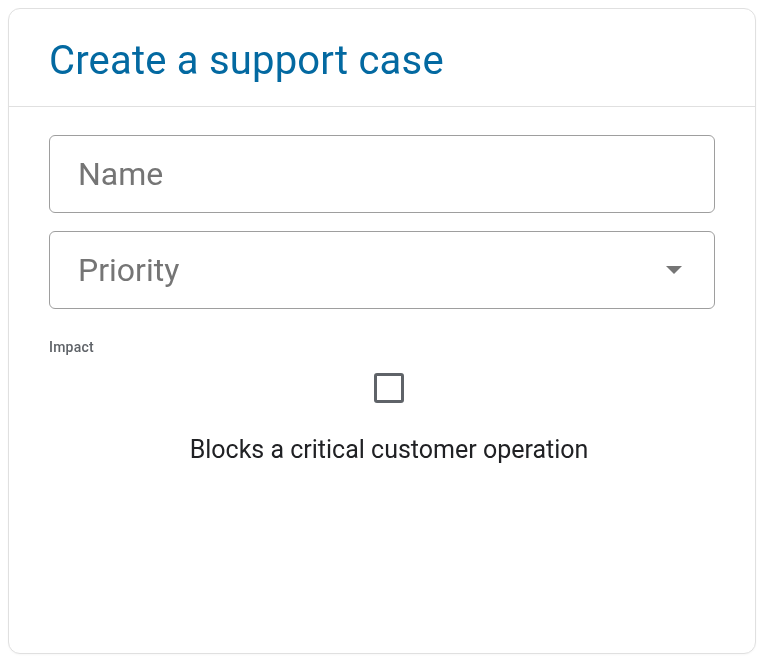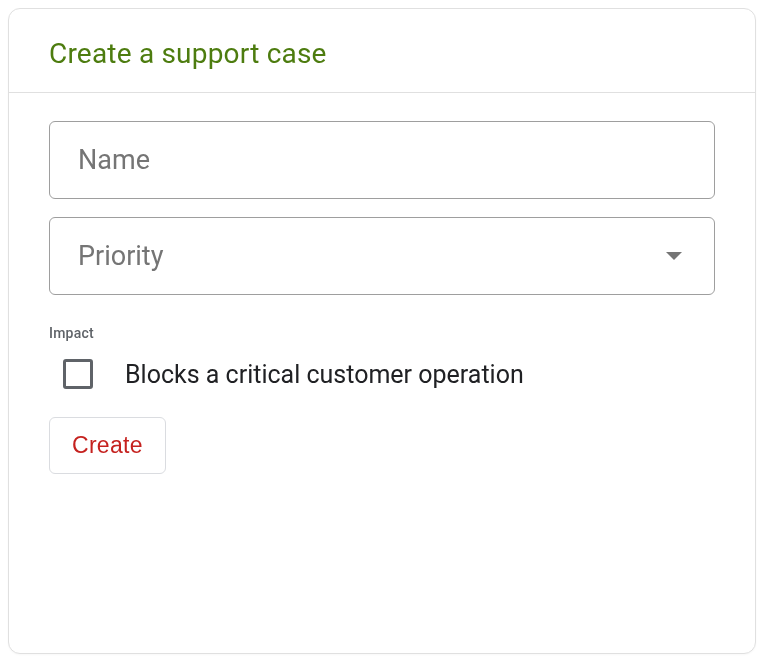--- a/index.html
+++ b/index.html
@@ -20,23 +20,23 @@
       border: 1px solid #e0e0e0;
       border-radius: 12px;
       background: #fff;
       padding: 0;
       box-shadow: 0 1px 2px rgba(0,0,0,0.03);
     }
     .card-header {
       padding: 28px 40px 22px 40px;
     }
     .card-title {
-      font-size: 28px;
+      font-size: 40px;
       font-weight: 400;
-      color: #4d7c0f;
+      color: #0369a1;
       letter-spacing: 0.2px;
     }
     .divider {
       border: none;
       border-top: 1px solid #e0e0e0;
       margin: 0;
     }
     .card-body {
       padding: 28px 40px 20px 40px;
     }
@@ -46,21 +46,21 @@
       height: 78px;
       border: 1px solid #9e9e9e;
       border-radius: 6px;
       margin-bottom: 18px;
       display: flex;
       align-items: center;
       padding: 0 28px;
       background: #fff;
     }
     .field-placeholder {
-      font-size: 27px;
+      font-size: 32px;
       color: #757575;
       font-weight: 400;
     }
     .select-field {
       margin-top: 6px;
       margin-bottom: 30px;
       justify-content: space-between;
     }
     .dropdown-icon {
       width: 0;
@@ -76,20 +76,21 @@
       font-weight: 500;
       margin-bottom: 18px;
       letter-spacing: 0.2px;
     }
     .checkbox-row {
       display: flex;
       align-items: center;
       gap: 32px;
       padding-left: 14px;
       margin-bottom: 28px;
+      flex-direction: column;
     }
     .checkbox {
       width: 30px;
       height: 30px;
       border: 3px solid #5f6368;
       border-radius: 3px;
       background: #fff;
       flex-shrink: 0;
     }
     .checkbox-label {
@@ -130,16 +131,15 @@
       <span class="dropdown-icon"></span>
     </div>
 
     <div class="impact-label">Impact</div>
 
     <div class="checkbox-row">
       <div class="checkbox"></div>
       <span class="checkbox-label">Blocks a critical customer operation</span>
     </div>
 
-    <button class="create-button">Create</button>
 
   </div>
 </div>
 
 </body></html>

